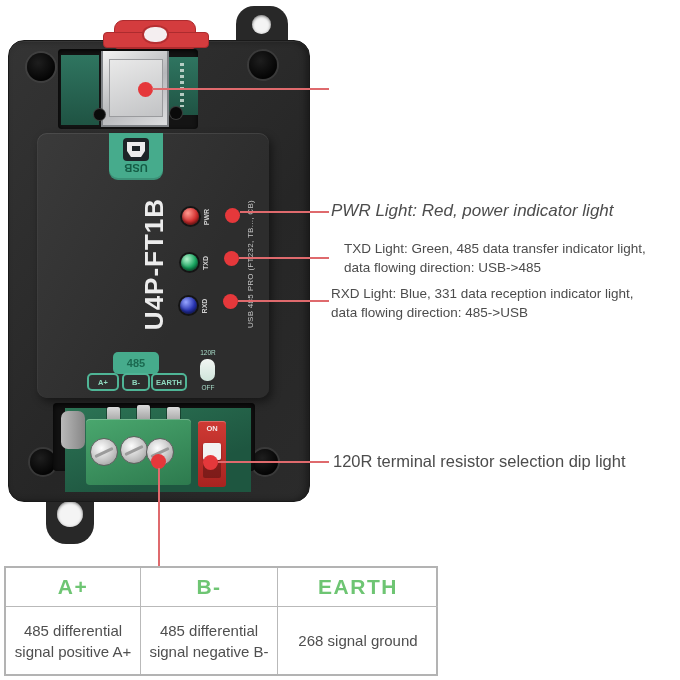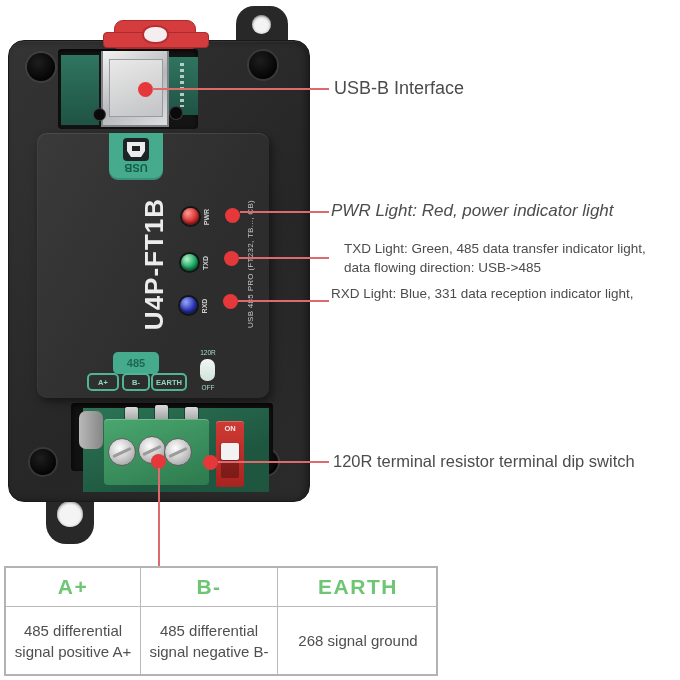--- a/index.html
+++ b/index.html
@@ -103,21 +103,21 @@
   .term-b { left:85px; width:28px; }
   .term-e { left:114px; width:36px; }
 
   .dip-tag { position:absolute; width:30px; height:9px; font-size:6.5px; color:#a8dcc8; text-align:center; }
   .dip-120r { left:156px; top:216px; }
   .dip-off  { left:156px; top:251px; }
   .dip-ind  { position:absolute; left:163px; top:226px; width:15px; height:22px;
               background:linear-gradient(180deg,#f2f6f3,#cfe4da); border-radius:7px; }
 
   
-  .recess-bottom { position:absolute; left:62px; top:362px; width:202px; height:68px;
+  .recess-bottom { position:absolute; left:44px; top:362px; width:202px; height:68px;
                    background:#121212; border-radius:4px; box-shadow: inset 0 2px 6px rgba(0,0,0,.85); }
   .pcb-bottom { position:absolute; left:12px; top:5px; width:186px; height:84px;
                 background:linear-gradient(160deg,#2c7455,#1e5640 70%); }
   .comp-gray { position:absolute; left:8px; top:8px; width:24px; height:38px;
                background:linear-gradient(90deg,#b9b9b9,#868686); border-radius:7px; }
   .pin { position:absolute; width:13px; height:18px; background:linear-gradient(180deg,#dadada,#979797);
          border-radius:2px; box-shadow:0 0 0 1px rgba(0,0,0,.35); }
   .pin1 { left:54px; top:4px; } .pin2 { left:84px; top:2px; } .pin3 { left:114px; top:4px; }
   .tblock { position:absolute; left:33px; top:16px; width:105px; height:66px;
             background:linear-gradient(160deg,#4aa76e,#2d7a4e); border-radius:4px;
@@ -232,42 +232,42 @@
       </div>
     </div>
   </div>
 
   <div class="red-clip"></div>
 
   <div class="ann-layer">
 
     <div class="dot" style="left:138px; top:82px;"></div>
     <div class="hline" style="left:152px; top:88px; width:177px;"></div>
-    <div class="ann ann-lg" style="left:334px; top:78px;">USB-B Interface</div>
 
     <div class="dot" style="left:225px; top:208px;"></div>
     <div class="hline" style="left:240px; top:211px; width:89px;"></div>
     <div class="ann ann-md" style="left:331px; top:201px;">PWR Light: Red, power indicator light</div>
 
     <div class="dot" style="left:224px; top:251px;"></div>
     <div class="hline" style="left:239px; top:257px; width:90px;"></div>
     <div class="ann ann-sm" style="left:344px; top:239px;">
       <div>TXD Light: Green, 485 data transfer indicator light,</div>
       <div>data flowing direction: USB-&gt;485</div>
     </div>
 
     <div class="dot" style="left:223px; top:294px;"></div>
     <div class="hline" style="left:238px; top:300px; width:91px;"></div>
     <div class="ann ann-sm" style="left:331px; top:284px;">
       <div>RXD Light: Blue, 331 data reception indicator light,</div>
+      <div>data flowing direction: 485-&gt;USB</div>
     </div>
 
     <div class="dot" style="left:203px; top:455px;"></div>
     <div class="hline" style="left:218px; top:461px; width:111px;"></div>
-    <div class="ann ann-dip" style="left:333px; top:452px;">120R terminal resistor terminal dip switch</div>
+    <div class="ann ann-dip" style="left:333px; top:452px;">120R terminal resistor selection dip light</div>
 
     <div class="dot" style="left:151px; top:454px;"></div>
     <div class="vline" style="left:158px; top:468px; height:98px;"></div>
   </div>
 
   <div class="ref-table">
     <div class="cell thead">A+</div>
     <div class="cell thead">B-</div>
     <div class="cell thead">EARTH</div>
     <div class="cell tbody">485 differential signal positive A+</div>

